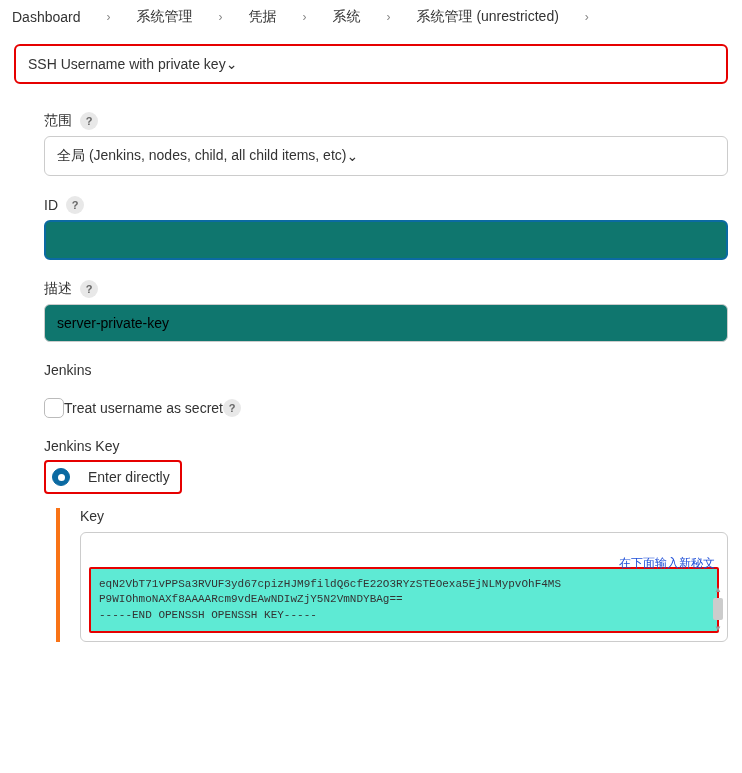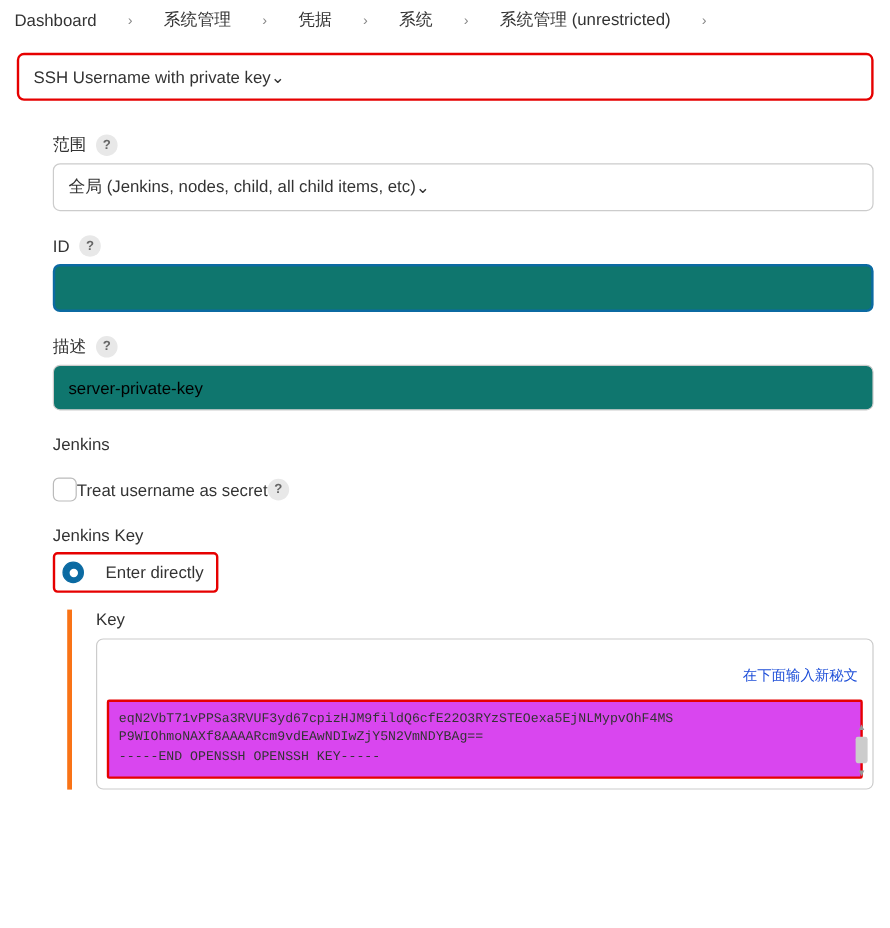--- a/index.html
+++ b/index.html
@@ -184,22 +184,22 @@
     }
     
     .key-content-box {
       border: 2.5px solid #e60000;
       border-radius: 2px;
       padding: 8px;
       font-family: "Courier New", monospace;
       font-size: 11px;
       line-height: 1.4;
       word-break: break-all;
-      margin-top: 42px;
-      background: #d946ef;
+      margin-top: 26px;
+      background: #5eead4;
     }
     
     .scrollbar-indicator {
       position: absolute;
       right: 2px;
       bottom: 8px;
       width: 14px;
       height: 48px;
       display: flex;
       flex-direction: column;

